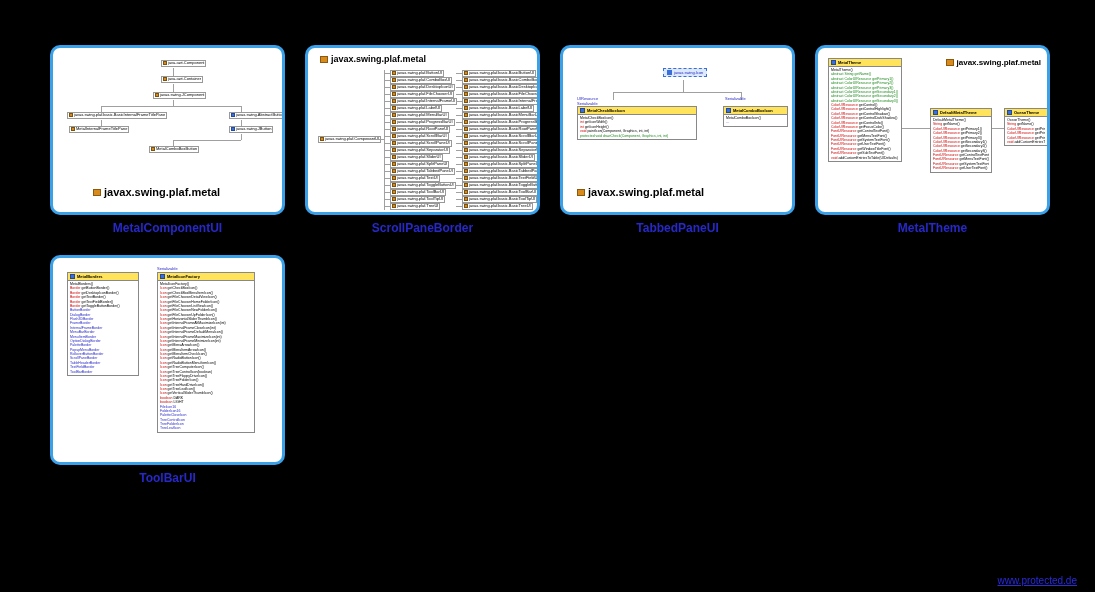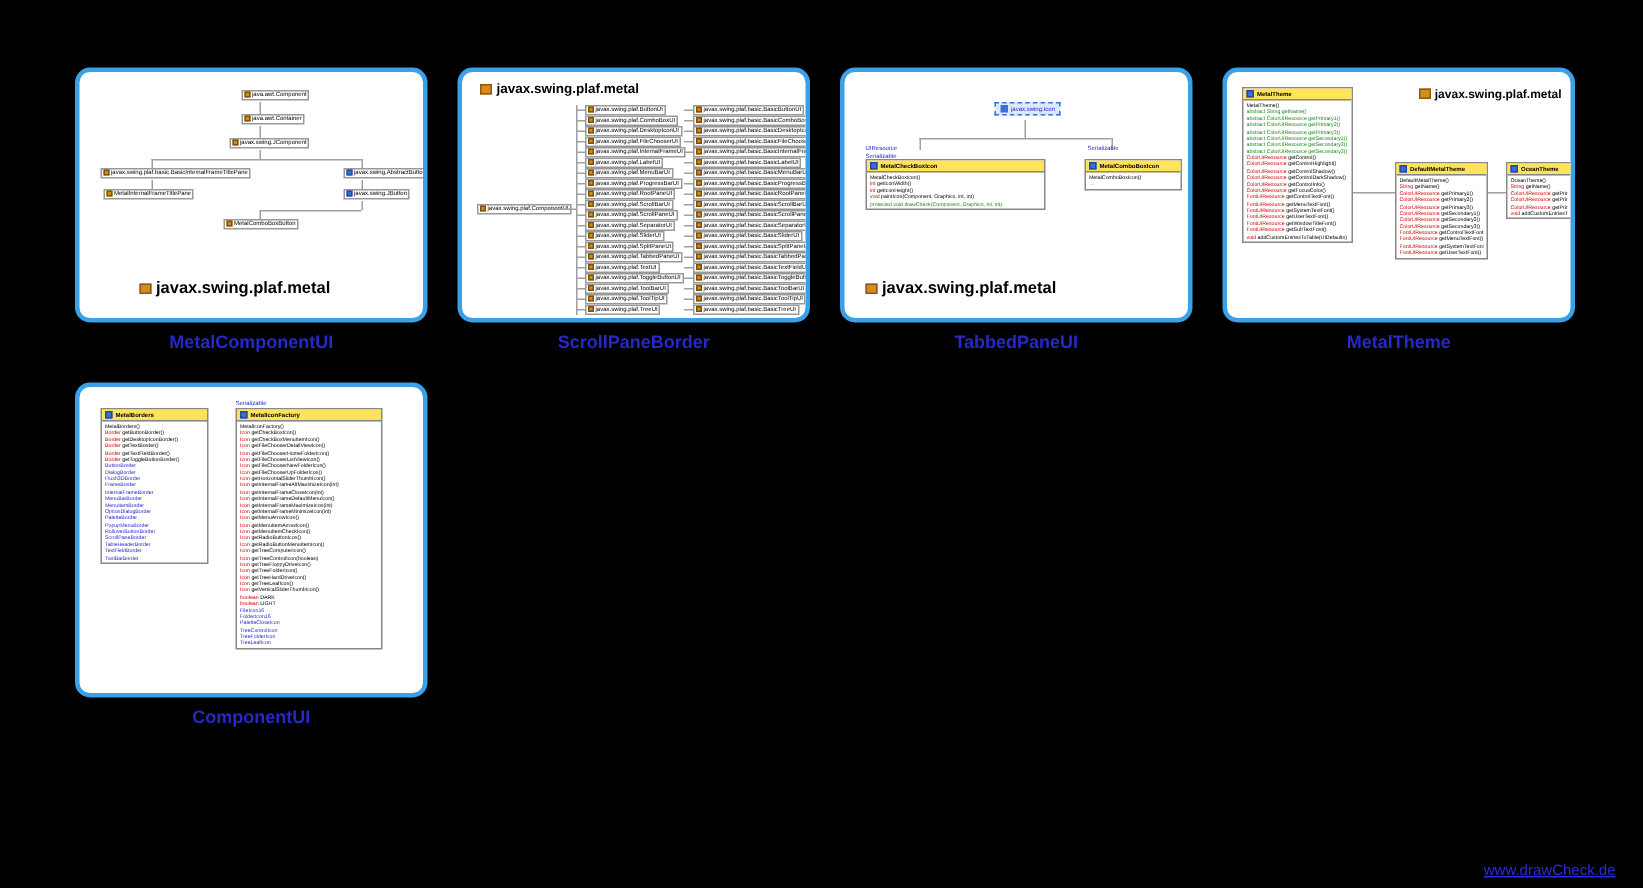--- a/index.html
+++ b/index.html
@@ -478,18 +478,18 @@
             <div class="row"><span class="red">boolean</span> LIGHT</div>
             <div class="row"><span class="blue2">FileIcon16</span></div>
             <div class="row"><span class="blue2">FolderIcon16</span></div>
             <div class="row"><span class="blue2">PaletteCloseIcon</span></div>
             <div class="row"><span class="blue2">TreeControlIcon</span></div>
             <div class="row"><span class="blue2">TreeFolderIcon</span></div>
             <div class="row"><span class="blue2">TreeLeafIcon</span></div>
           </div>
       </div>
     </div>
-    <div class="card-label">ComponentUI</div>
+    <div class="card-label">ToolBarUI</div>
   </div>
 
 </div>
 
-<a class="footer-link">www.drawCheck.de</a>
+<a class="footer-link">www.protected.de</a>
 
 </body></html>

